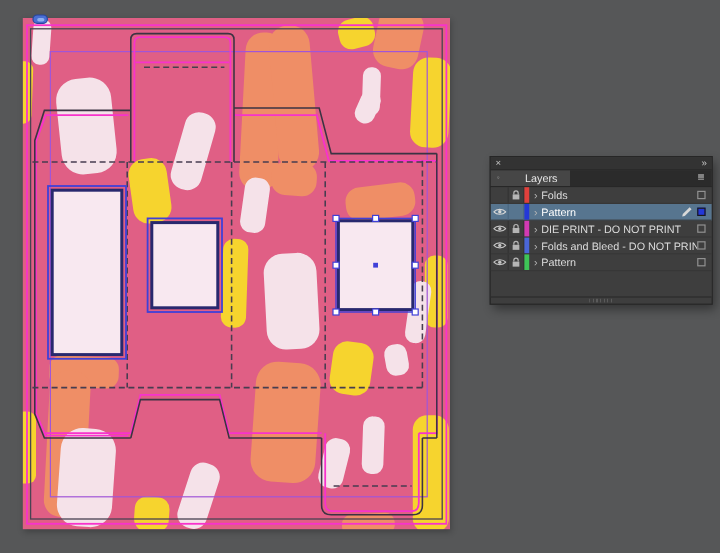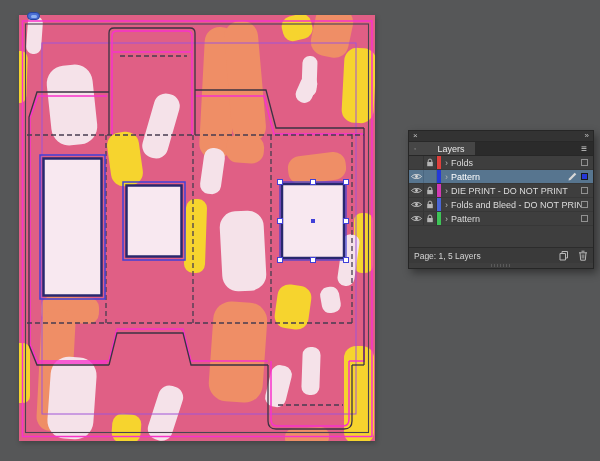--- a/index.html
+++ b/index.html
@@ -276,35 +276,16 @@
         <span>Pattern</span>
       </span>
       <span class="row-right">
           <span class="proxy"></span>
         </span>
     </div>
 
     <div class="empty-space"></div>
   </div>
 
-  <div class="status-bar">
-    <span>Page: 1, 5 Layers</span>
-    <span class="status-icons">
-      <button>
-        <svg width="11" height="11">
-            <path d="M2,3.5 H7.5 V10 H2 Z" fill="none" stroke="#b8b8b8" stroke-width="1"></path>
-            <path d="M4,3.5 V1.5 H9.5 V8 H7.5" fill="none" stroke="#b8b8b8" stroke-width="1"></path>
-          </svg>
-      </button>
-      <button>
-        <svg width="10" height="11">
-            <path d="M1,2.8 H9" stroke="#b8b8b8" stroke-width="1"></path>
-            <path d="M3.5,1.2 H6.5" stroke="#b8b8b8" stroke-width="1"></path>
-            <path d="M2,2.8 L2.7,10.2 H7.3 L8,2.8" fill="none" stroke="#b8b8b8" stroke-width="1"></path>
-            <path d="M4.2,4.5 V8.5 M5.8,4.5 V8.5" stroke="#b8b8b8" stroke-width="0.8"></path>
-          </svg>
-      </button>
-    </span>
-  </div>
   <div class="resize-grip">
       <i></i>
     </div>
 </div>
 
 </body></html>

